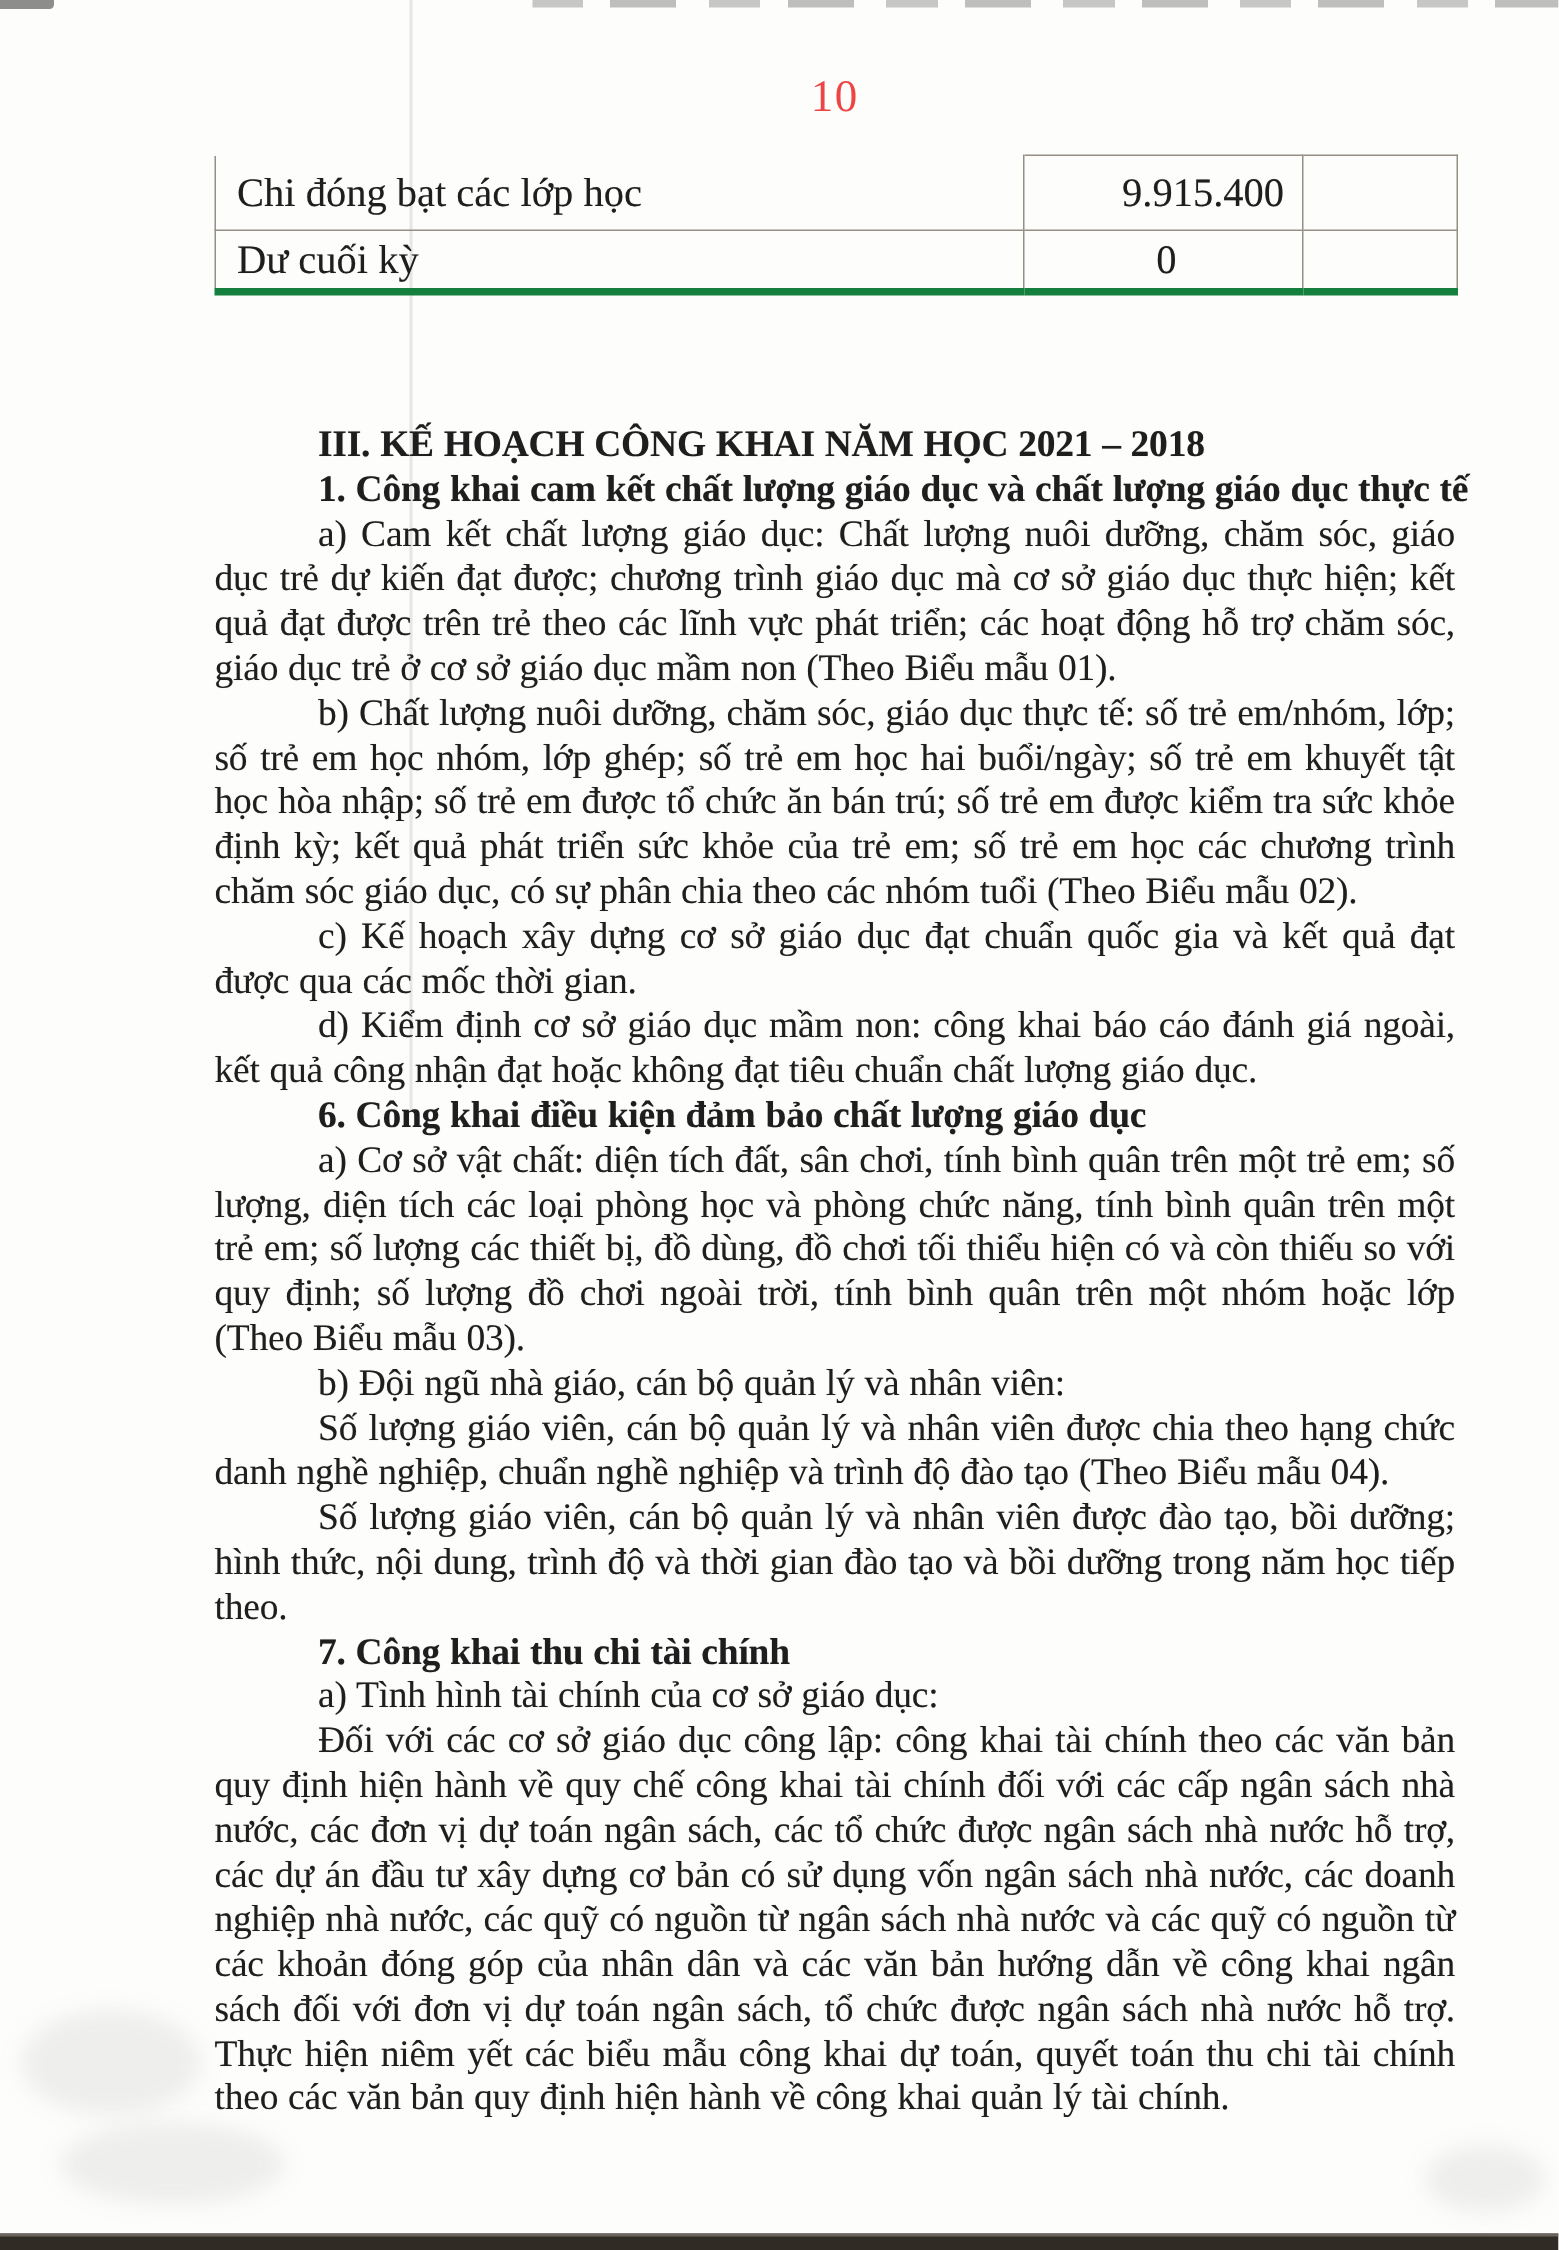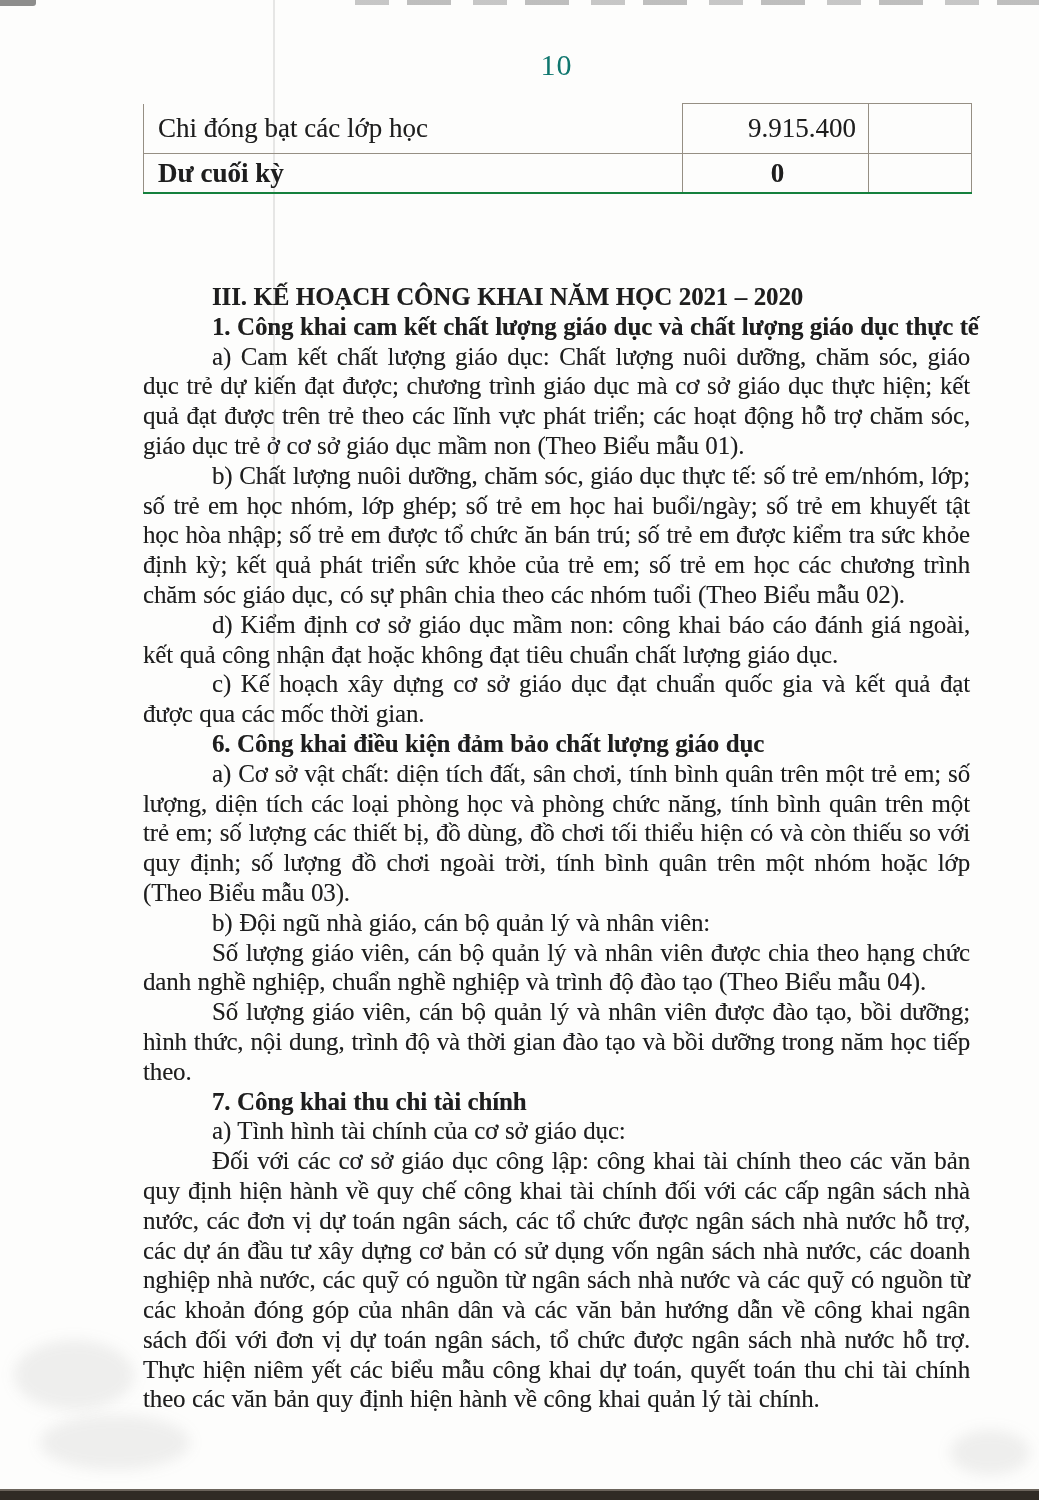--- a/index.html
+++ b/index.html
@@ -33,42 +33,42 @@
     position:absolute;top:0;left:273px;width:2px;height:740px;
     background:rgba(150,150,150,.22);
   }
   .smudge{position:absolute;background:rgba(110,110,110,.10);filter:blur(7px);border-radius:50%;}
   .smudge.s1{left:14px;top:1340px;width:120px;height:70px;}
   .smudge.s2{left:40px;top:1415px;width:150px;height:55px;}
   .smudge.s3{left:950px;top:1430px;width:80px;height:45px;}
 
   .page-number{
     position:absolute;top:48px;left:143px;width:827px;
-    text-align:center;font-size:30px;color:#0f766e;
+    text-align:center;font-size:30px;color:#ef4444;
     letter-spacing:1px;
   }
 
   
   .ledger{
     position:absolute;left:143px;top:103px;
     border-collapse:collapse;table-layout:fixed;width:828px;
     font-size:27px;line-height:29px;
   }
   .ledger td{
     border:1px solid #968f84;
     vertical-align:middle;
     padding:2px 10px 2px 14px;
     text-shadow:0 0 .5px rgba(30,30,30,.35);
   }
   .ledger tr.r1 td{height:45px;}
   .ledger tr.r2 td{height:56px;}
   .ledger tr.r3 td{height:34px;}
   .ledger tr.r1 td.c1{border-top:none;}
   .ledger td.amount{text-align:right;padding-right:12px;}
-  .ledger tr.r3 td{border-bottom:2px solid #15803d;font-weight:bold;}
+  .ledger tr.r3 td{border-bottom:5px solid #15803d;font-weight:normal;}
   .ledger tr.r3 td.amount{text-align:center;padding-right:10px;}
   .ledger td.note{padding:2px 4px;}
 
   
   .content{
     position:absolute;left:143px;top:282px;width:827px;
     font-size:25px;line-height:29.8px;
     text-align:justify;
     letter-spacing:-0.15px;
     word-spacing:.5px;
@@ -107,26 +107,26 @@
       </tr>
       <tr class="r3">
         <td class="c1">Dư cuối kỳ</td>
         <td class="amount">0</td>
         <td class="note"></td>
       </tr>
     </tbody>
   </table>
 
   <div class="content">
-    <p class="b nw">III. KẾ HOẠCH CÔNG KHAI NĂM HỌC 2021 – 2020</p>
+    <p class="b nw">III. KẾ HOẠCH CÔNG KHAI NĂM HỌC 2021 – 2018</p>
     <p class="b nw">1. Công khai cam kết chất lượng giáo dục và chất lượng giáo dục thực tế</p>
     <p>a) Cam kết chất lượng giáo dục: Chất lượng nuôi dưỡng, chăm sóc, giáo dục trẻ dự kiến đạt được; chương trình giáo dục mà cơ sở giáo dục thực hiện; kết quả đạt được trên trẻ theo các lĩnh vực phát triển; các hoạt động hỗ trợ chăm sóc, giáo dục trẻ ở cơ sở giáo dục mầm non (Theo Biểu mẫu 01).</p>
     <p>b) Chất lượng nuôi dưỡng, chăm sóc, giáo dục thực tế: số trẻ em/nhóm, lớp; số trẻ em học nhóm, lớp ghép; số trẻ em học hai buổi/ngày; số trẻ em khuyết tật học hòa nhập; số trẻ em được tổ chức ăn bán trú; số trẻ em được kiểm tra sức khỏe định kỳ; kết quả phát triển sức khỏe của trẻ em; số trẻ em học các chương trình chăm sóc giáo dục, có sự phân chia theo các nhóm tuổi (Theo Biểu mẫu 02).</p>
+    <p>c) Kế hoạch xây dựng cơ sở giáo dục đạt chuẩn quốc gia và kết quả đạt được qua các mốc thời gian.</p>
     <p>d) Kiểm định cơ sở giáo dục mầm non: công khai báo cáo đánh giá ngoài, kết quả công nhận đạt hoặc không đạt tiêu chuẩn chất lượng giáo dục.</p>
-    <p>c) Kế hoạch xây dựng cơ sở giáo dục đạt chuẩn quốc gia và kết quả đạt được qua các mốc thời gian.</p>
     <p class="b nw">6. Công khai điều kiện đảm bảo chất lượng giáo dục</p>
     <p>a) Cơ sở vật chất: diện tích đất, sân chơi, tính bình quân trên một trẻ em; số lượng, diện tích các loại phòng học và phòng chức năng, tính bình quân trên một trẻ em; số lượng các thiết bị, đồ dùng, đồ chơi tối thiểu hiện có và còn thiếu so với quy định; số lượng đồ chơi ngoài trời, tính bình quân trên một nhóm hoặc lớp (Theo Biểu mẫu 03).</p>
     <p class="nw">b) Đội ngũ nhà giáo, cán bộ quản lý và nhân viên:</p>
     <p>Số lượng giáo viên, cán bộ quản lý và nhân viên được chia theo hạng chức danh nghề nghiệp, chuẩn nghề nghiệp và trình độ đào tạo (Theo Biểu mẫu 04).</p>
     <p>Số lượng giáo viên, cán bộ quản lý và nhân viên được đào tạo, bồi dưỡng; hình thức, nội dung, trình độ và thời gian đào tạo và bồi dưỡng trong năm học tiếp theo.</p>
     <p class="b nw">7. Công khai thu chi tài chính</p>
     <p class="nw">a) Tình hình tài chính của cơ sở giáo dục:</p>
     <p>Đối với các cơ sở giáo dục công lập: công khai tài chính theo các văn bản quy định hiện hành về quy chế công khai tài chính đối với các cấp ngân sách nhà nước, các đơn vị dự toán ngân sách, các tổ chức được ngân sách nhà nước hỗ trợ, các dự án đầu tư xây dựng cơ bản có sử dụng vốn ngân sách nhà nước, các doanh nghiệp nhà nước, các quỹ có nguồn từ ngân sách nhà nước và các quỹ có nguồn từ các khoản đóng góp của nhân dân và các văn bản hướng dẫn về công khai ngân sách đối với đơn vị dự toán ngân sách, tổ chức được ngân sách nhà nước hỗ trợ. Thực hiện niêm yết các biểu mẫu công khai dự toán, quyết toán thu chi tài chính theo các văn bản quy định hiện hành về công khai quản lý tài chính.</p>
   </div>
 

